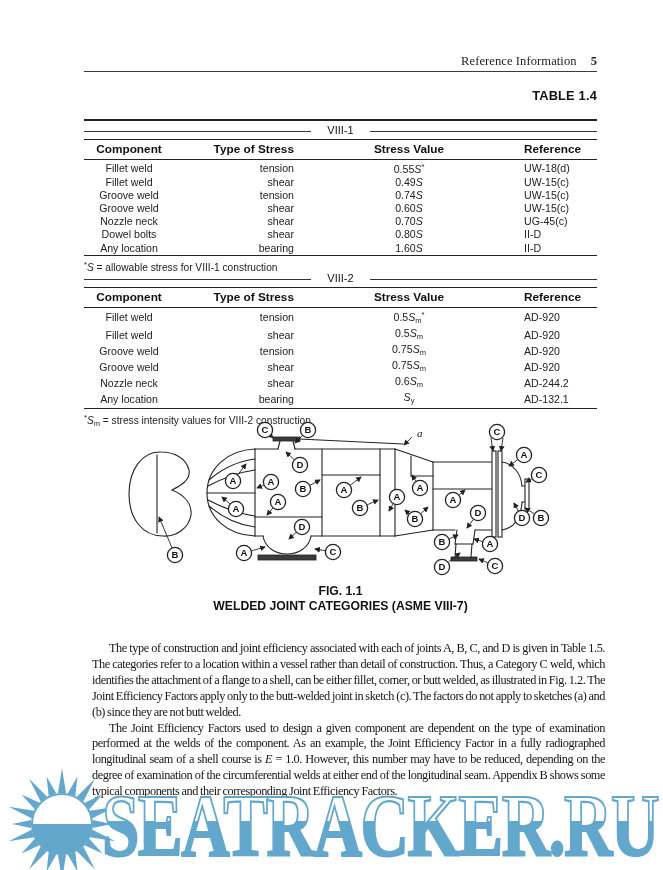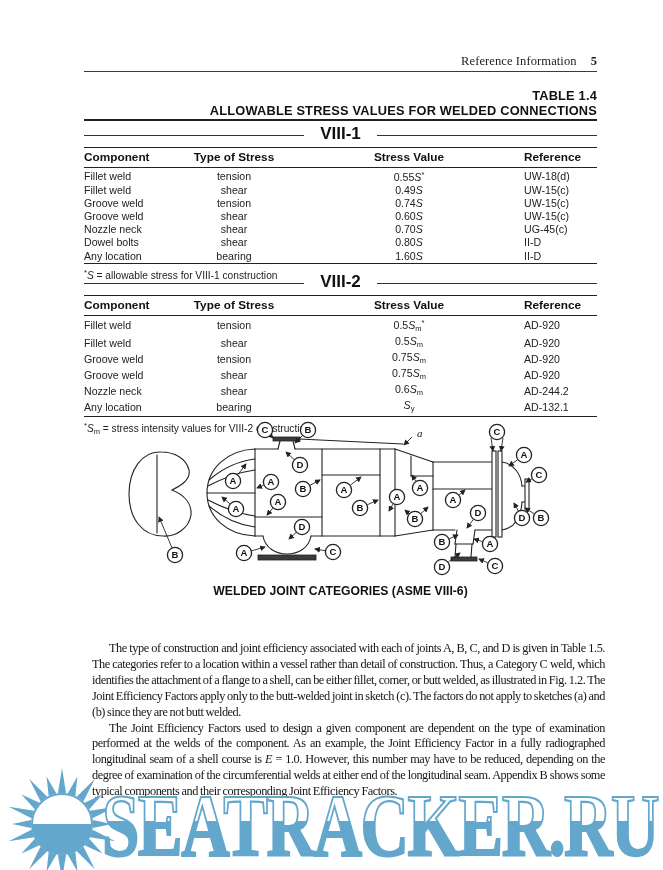--- a/index.html
+++ b/index.html
@@ -25,35 +25,35 @@
     font-size:12.8px;line-height:15px;letter-spacing:.2px;color:#111;
   }
 
   
   .tblock{left:84px;width:513px;font-family:"Liberation Sans", sans-serif;}
   .b1{top:119px;} .b2{top:271px;}
   .toprule{border-top:2.2px solid #222;height:0;margin-bottom:4px;}
   .seclabel{display:flex;align-items:center;margin:2px 0 2px 0;}
   .seclabel .hline{flex:1;border-top:1.1px solid #333;height:0;}
   .seclabel .sec-label{
-    padding:0 16px;font-weight:bold;font-size:17px;color:#111;
+    padding:0 16px;font-weight:normal;font-size:11px;color:#111;
     transform:translateY(-1px);
   }
   table.grid{width:100%;border-collapse:collapse;table-layout:fixed;}
   table.grid thead th{
     font-size:11.8px;font-weight:bold;color:#111;padding:2px 0 3px 0;
     border-top:1.4px solid #222;border-bottom:1.4px solid #222;
   }
   table.grid tbody td{
     font-size:10.6px;color:#222;padding:0;height:13.1px;line-height:13.1px;
     white-space:nowrap;overflow:visible;margin-left:28px;
   }
   table.grid tbody{border-bottom:1.4px solid #222;}
-  table.grid .c0{width:90px;text-align:left;}
-  table.grid .c1{width:120px;text-align:center;}
+  table.grid .c0{width:90px;text-align:center;}
+  table.grid .c1{width:120px;text-align:right;}
   table.grid .c2{width:230px;text-align:center;}
   table.grid .c3{width:73px;text-align:left;}
   table.grid i{font-style:italic;}
   table.grid sub, .footnote sub{font-size:7.5px;vertical-align:-2px;}
   table.grid sup, .footnote sup{font-size:7.5px;vertical-align:4px;}
   .footnote{margin-top:4px;font-size:10.2px;color:#222;}
   .footnote i{font-style:italic;}
 
   
   .figsvg{left:118px;top:418px;}
@@ -92,21 +92,20 @@
 
 <div class="page">
 
   <div class="abs runhead">
     <span>Reference Information</span><span class="pno">5</span>
   </div>
   <div class="abs headrule"></div>
 
   <div class="abs ttitle">
     <div>TABLE 1.4</div>
-    <div>ALLOWABLE STRESS VALUES FOR WELDED CONNECTIONS</div>
   </div>
 
   <div class="abs tblock b1 t-section">
     <div class="toprule"></div>
     <div class="seclabel">
       <span class="hline"></span>
       <span class="sec-label">VIII-1</span>
       <span class="hline"></span>
     </div>
     <table class="grid">
@@ -375,21 +374,22 @@
         <circle cx="184" cy="109" r="7.6" class="lab"></circle>
         <text x="184" y="112.4" class="labtxt">D</text>
         <circle cx="126" cy="135" r="7.6" class="lab"></circle>
         <text x="126" y="138.4" class="labtxt">A</text>
         <circle cx="215" cy="134" r="7.6" class="lab"></circle>
         <text x="215" y="137.4" class="labtxt">C</text>
       </g>
   </svg>
 
   <div class="abs figcap">
-    <div>WELDED JOINT CATEGORIES (ASME VIII-6)</div>
+    <div>FIG. 1.1</div>
+    <div>WELDED JOINT CATEGORIES (ASME VIII-7)</div>
   </div>
 
   <div class="abs bodytext">
     <p>The type of construction and joint efficiency associated with each of joints A, B, C, and D is given in Table 1.5. The categories refer to a location within a vessel rather than detail of construction. Thus, a Category C weld, which identifies the attachment of a flange to a shell, can be either fillet, corner, or butt welded, as illustrated in Fig. 1.2. The Joint Efficiency Factors apply only to the butt-welded joint in sketch (c). The factors do not apply to sketches (a) and (b) since they are not butt welded.</p>
     <p><span>The Joint Efficiency Factors used to design a given component are dependent on the type of examination performed at the welds of the component. As an example, the Joint Efficiency Factor in a fully radiographed longitudinal seam of a shell course is </span><i>E</i><span> = 1.0. However, this number may have to be reduced, depending on the degree of examination of the circumferential welds at either end of the longitudinal seam. Appendix B shows some typical components and their corresponding Joint Efficiency Factors.</span></p>
   </div>
 
   <svg class="abs wmsvg" width="663" height="108" viewBox="0 0 663 108">
     <defs>
       <linearGradient id="wmgrad" x1="0" y1="0" x2="0" y2="1">

